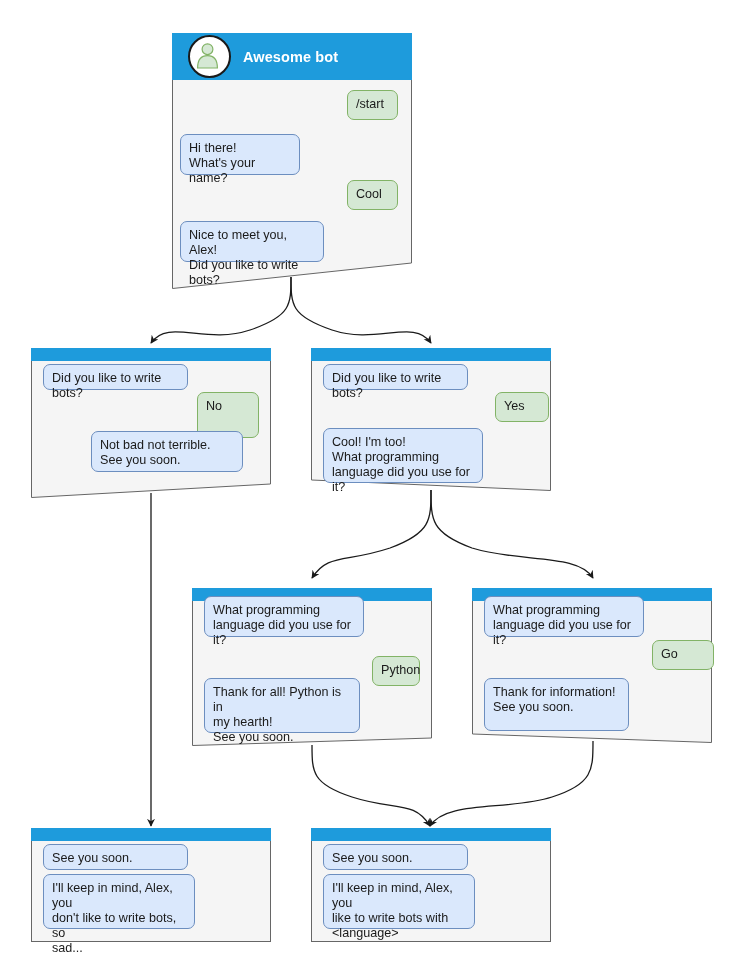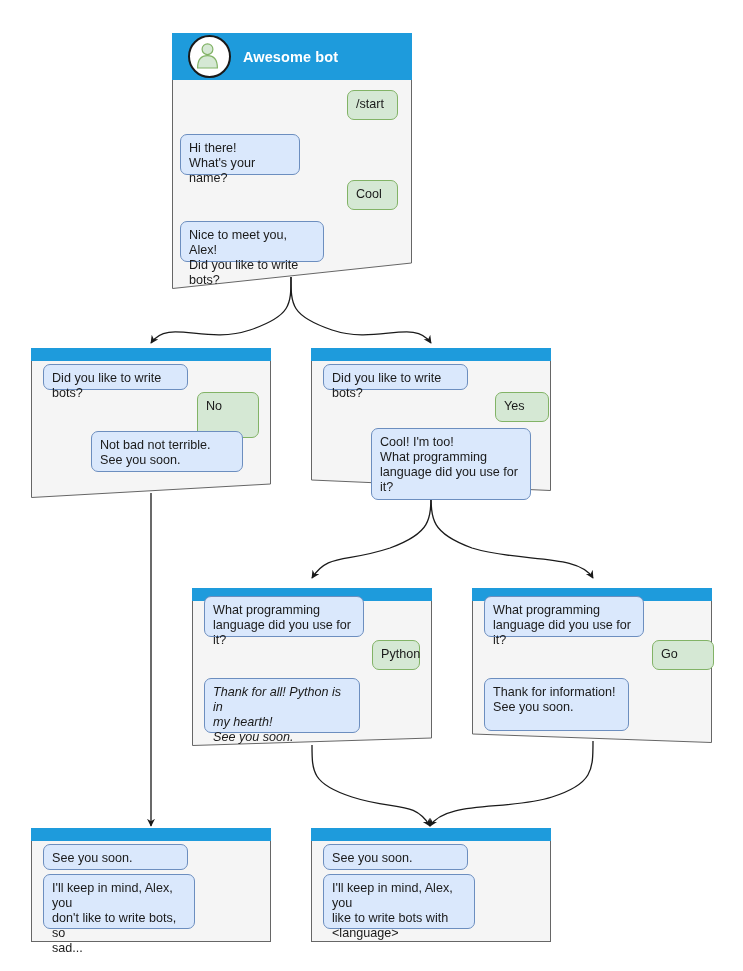--- a/index.html
+++ b/index.html
@@ -122,36 +122,36 @@
 </div>
 
 <div class="node" style="left:311px;top:348px;width:240px;height:143px;">
   <svg class="skewsvg" width="240" height="143">
     <polygon points="0.5,0.5 239.5,0.5 239.5,142.5 0.5,132" fill="#f5f5f5" stroke="#666666" stroke-width="1"></polygon>
   </svg>
   <div class="content">
     <div class="titlebar thin"></div>
     <div class="bubble bot" style="left:12px;top:16px;width:145px;height:26px;">Did you like to write bots?</div>
     <div class="bubble user" style="left:184px;top:44px;width:54px;height:30px;">Yes</div>
-    <div class="bubble bot" style="left:12px;top:80px;width:160px;height:72px;margin-left:48px;">Cool! I'm too!
+    <div class="bubble bot" style="left:12px;top:80px;width:160px;height:55px;">Cool! I'm too!
 What programming
 language did you use for it?</div>
   </div>
 </div>
 
 <div class="node" style="left:192px;top:588px;width:240px;height:158px;">
   <svg class="skewsvg" width="240" height="158">
     <polygon points="0.5,0.5 239.5,0.5 239.5,150 0.5,157.5" fill="#f5f5f5" stroke="#666666" stroke-width="1"></polygon>
   </svg>
   <div class="content">
     <div class="titlebar thin"></div>
     <div class="bubble bot" style="left:12px;top:8px;width:160px;height:41px;">What programming
 language did you use for it?</div>
-    <div class="bubble user" style="left:180px;top:52px;width:48px;height:30px;">Python</div>
-    <div class="bubble bot" style="left:12px;top:90px;width:156px;height:55px;font-style:italic;">Thank for all! Python is in
+    <div class="bubble user" style="left:180px;top:68px;width:48px;height:30px;">Python</div>
+    <div class="bubble bot" style="left:12px;top:90px;width:156px;height:55px;">Thank for all! Python is in
 my hearth!
 See you soon.</div>
   </div>
 </div>
 
 <div class="node" style="left:472px;top:588px;width:240px;height:155px;">
   <svg class="skewsvg" width="240" height="155">
     <polygon points="0.5,0.5 239.5,0.5 239.5,154.5 0.5,146" fill="#f5f5f5" stroke="#666666" stroke-width="1"></polygon>
   </svg>
   <div class="content">

